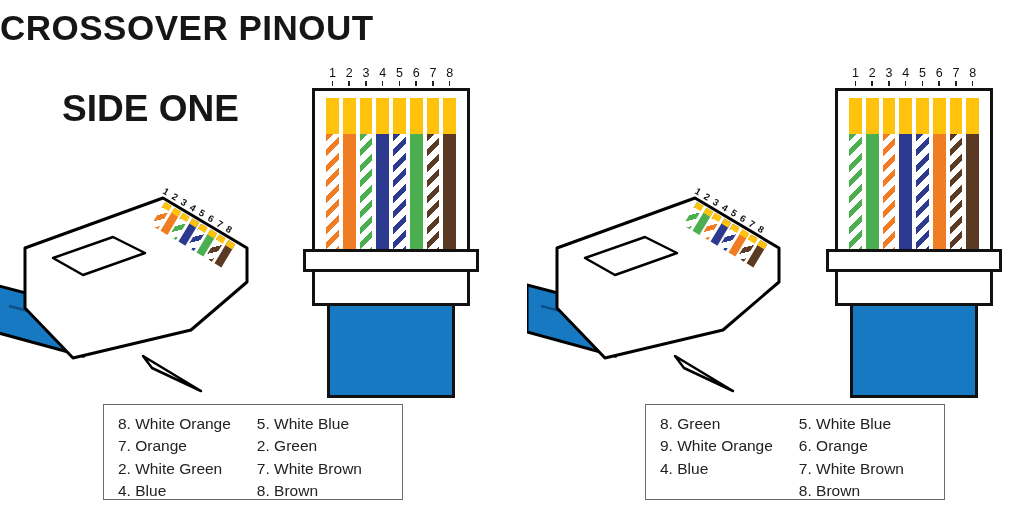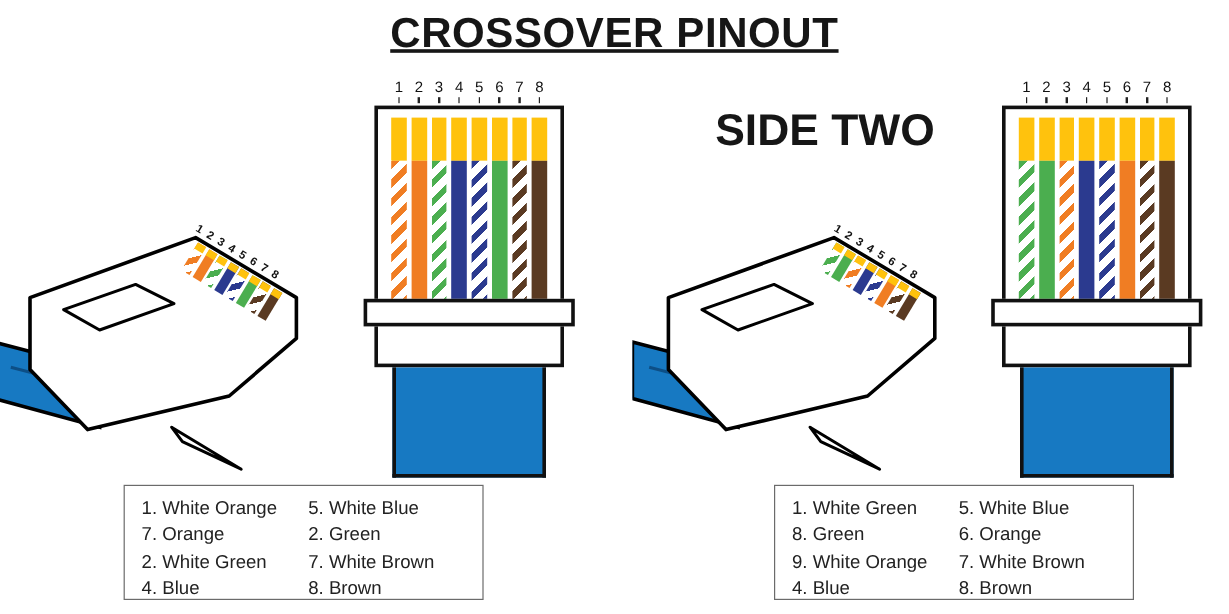--- a/index.html
+++ b/index.html
@@ -2,22 +2,22 @@
 <html style="--c-orange: #F07D23; --c-green: #4BAE4F; --c-blue: #2B3A8F; --c-brown: #5A3A22; --c-gold: #FFC20D; --c-cable: #1779C2; --c-ink: #161616;"><head>
 <meta charset="utf-8">
 <style>
   :root{
     --c-orange:#F07D23; --c-green:#4BAE4F; --c-blue:#2B3A8F; --c-brown:#5A3A22;
     --c-gold:#FFC20D; --c-cable:#1779C2; --c-ink:#161616;
   }
   *{margin:0;padding:0;box-sizing:border-box;}
   body{background:#fff;font-family:"Liberation Sans",sans-serif;}
   .page{position:relative;width:1024px;height:512px;background:#fff;overflow:hidden;}
-  .main-title{position:absolute;top:8px;left:0;right:0;text-align:center;
-    font-size:35px;font-weight:800;letter-spacing:.5px;color:var(--c-ink);text-decoration:underline;}
+  .main-title{position:absolute;top:8px;left:0;right:0;
+    font-size:35px;font-weight:800;letter-spacing:.5px;color:var(--c-ink);}
   .half{position:absolute;top:0;width:512px;height:512px;}
   .half-left{left:0;} .half-right{left:512px;}
   .side-title{position:absolute;left:62px;top:88px;font-size:37px;font-weight:800;color:var(--c-ink);}
   .half-right .side-title{left:84px;}
 
   
   .connector3d{position:absolute;left:-5px;top:160px;width:270px;height:235px;}
   .half-right .connector3d{left:15px;}
   .mini-nums{position:absolute;left:168px;top:24px;display:flex;gap:3.5px;
     transform:rotate(31deg);transform-origin:0 50%;font-size:9.5px;font-weight:600;color:#111;}
@@ -61,20 +61,21 @@
   .half-right .legend{left:133px;}
   .legend-col{white-space:nowrap;}
 </style>
 </head>
 <body>
 
 <div class="page">
   <h1 class="main-title">CROSSOVER PINOUT</h1>
 
   <section class="half half-left">
+    <h2 class="side-title">SIDE ONE</h2>
 
     <div class="connector3d">
       <svg width="270" height="235" viewBox="0 0 270 235">
         <polygon points="0,125 88,148 88,196 0,172" style="fill:var(--c-cable)" stroke="#000" stroke-width="3"></polygon>
         <line x1="14" y1="146" x2="60" y2="158" stroke="#0d4f86" stroke-width="2.5"></line>
         <polygon points="30,88 168,38 252,88 252,122 196,170 78,198 30,148" fill="#fff" stroke="#000" stroke-width="3" stroke-linejoin="round"></polygon>
         <polygon points="58,98 118,77 150,93 88,115" fill="#fff" stroke="#000" stroke-width="2.5" stroke-linejoin="round"></polygon>
         <polygon points="148,196 206,231 157,208" fill="#fff" stroke="#000" stroke-width="2.5" stroke-linejoin="round"></polygon>
       </svg>
       <div class="mini-nums">
@@ -145,36 +146,35 @@
               <div class="wire-fill wirecolor-brown"></div>
             </div>
           </div>
         <div class="latch-bar"></div>
       </div>
       <div class="front-cable"></div>
     </div>
 
     <div class="legend">
       <div class="legend-col">
-        <div class="legend-line">1. White Orange</div>
+        <div class="legend-line">8. White Orange</div>
         <div class="legend-line">7. Orange</div>
         <div class="legend-line">2. White Green</div>
         <div class="legend-line">4. Blue</div>
       </div>
       <div class="legend-col">
         <div class="legend-line">5. White Blue</div>
         <div class="legend-line">2. Green</div>
         <div class="legend-line">7. White Brown</div>
         <div class="legend-line">8. Brown</div>
       </div>
     </div>
   </section>
 
   <section class="half half-right">
-    <h2 class="side-title">SIDE TWO</h2>
 
     <div class="connector3d">
       <svg width="270" height="235" viewBox="0 0 270 235">
         <polygon points="0,125 88,148 88,196 0,172" style="fill:var(--c-cable)" stroke="#000" stroke-width="3"></polygon>
         <line x1="14" y1="146" x2="60" y2="158" stroke="#0d4f86" stroke-width="2.5"></line>
         <polygon points="30,88 168,38 252,88 252,122 196,170 78,198 30,148" fill="#fff" stroke="#000" stroke-width="3" stroke-linejoin="round"></polygon>
         <polygon points="58,98 118,77 150,93 88,115" fill="#fff" stroke="#000" stroke-width="2.5" stroke-linejoin="round"></polygon>
         <polygon points="148,196 206,231 157,208" fill="#fff" stroke="#000" stroke-width="2.5" stroke-linejoin="round"></polygon>
       </svg>
       <div class="mini-nums">
@@ -245,21 +245,20 @@
               <div class="wire-fill wirecolor-brown"></div>
             </div>
           </div>
         <div class="latch-bar"></div>
       </div>
       <div class="front-cable"></div>
     </div>
 
     <div class="legend">
       <div class="legend-col">
-        <div class="legend-line">1. White Green</div>
         <div class="legend-line">8. Green</div>
         <div class="legend-line">9. White Orange</div>
         <div class="legend-line">4. Blue</div>
       </div>
       <div class="legend-col">
         <div class="legend-line">5. White Blue</div>
         <div class="legend-line">6. Orange</div>
         <div class="legend-line">7. White Brown</div>
         <div class="legend-line">8. Brown</div>
       </div>

